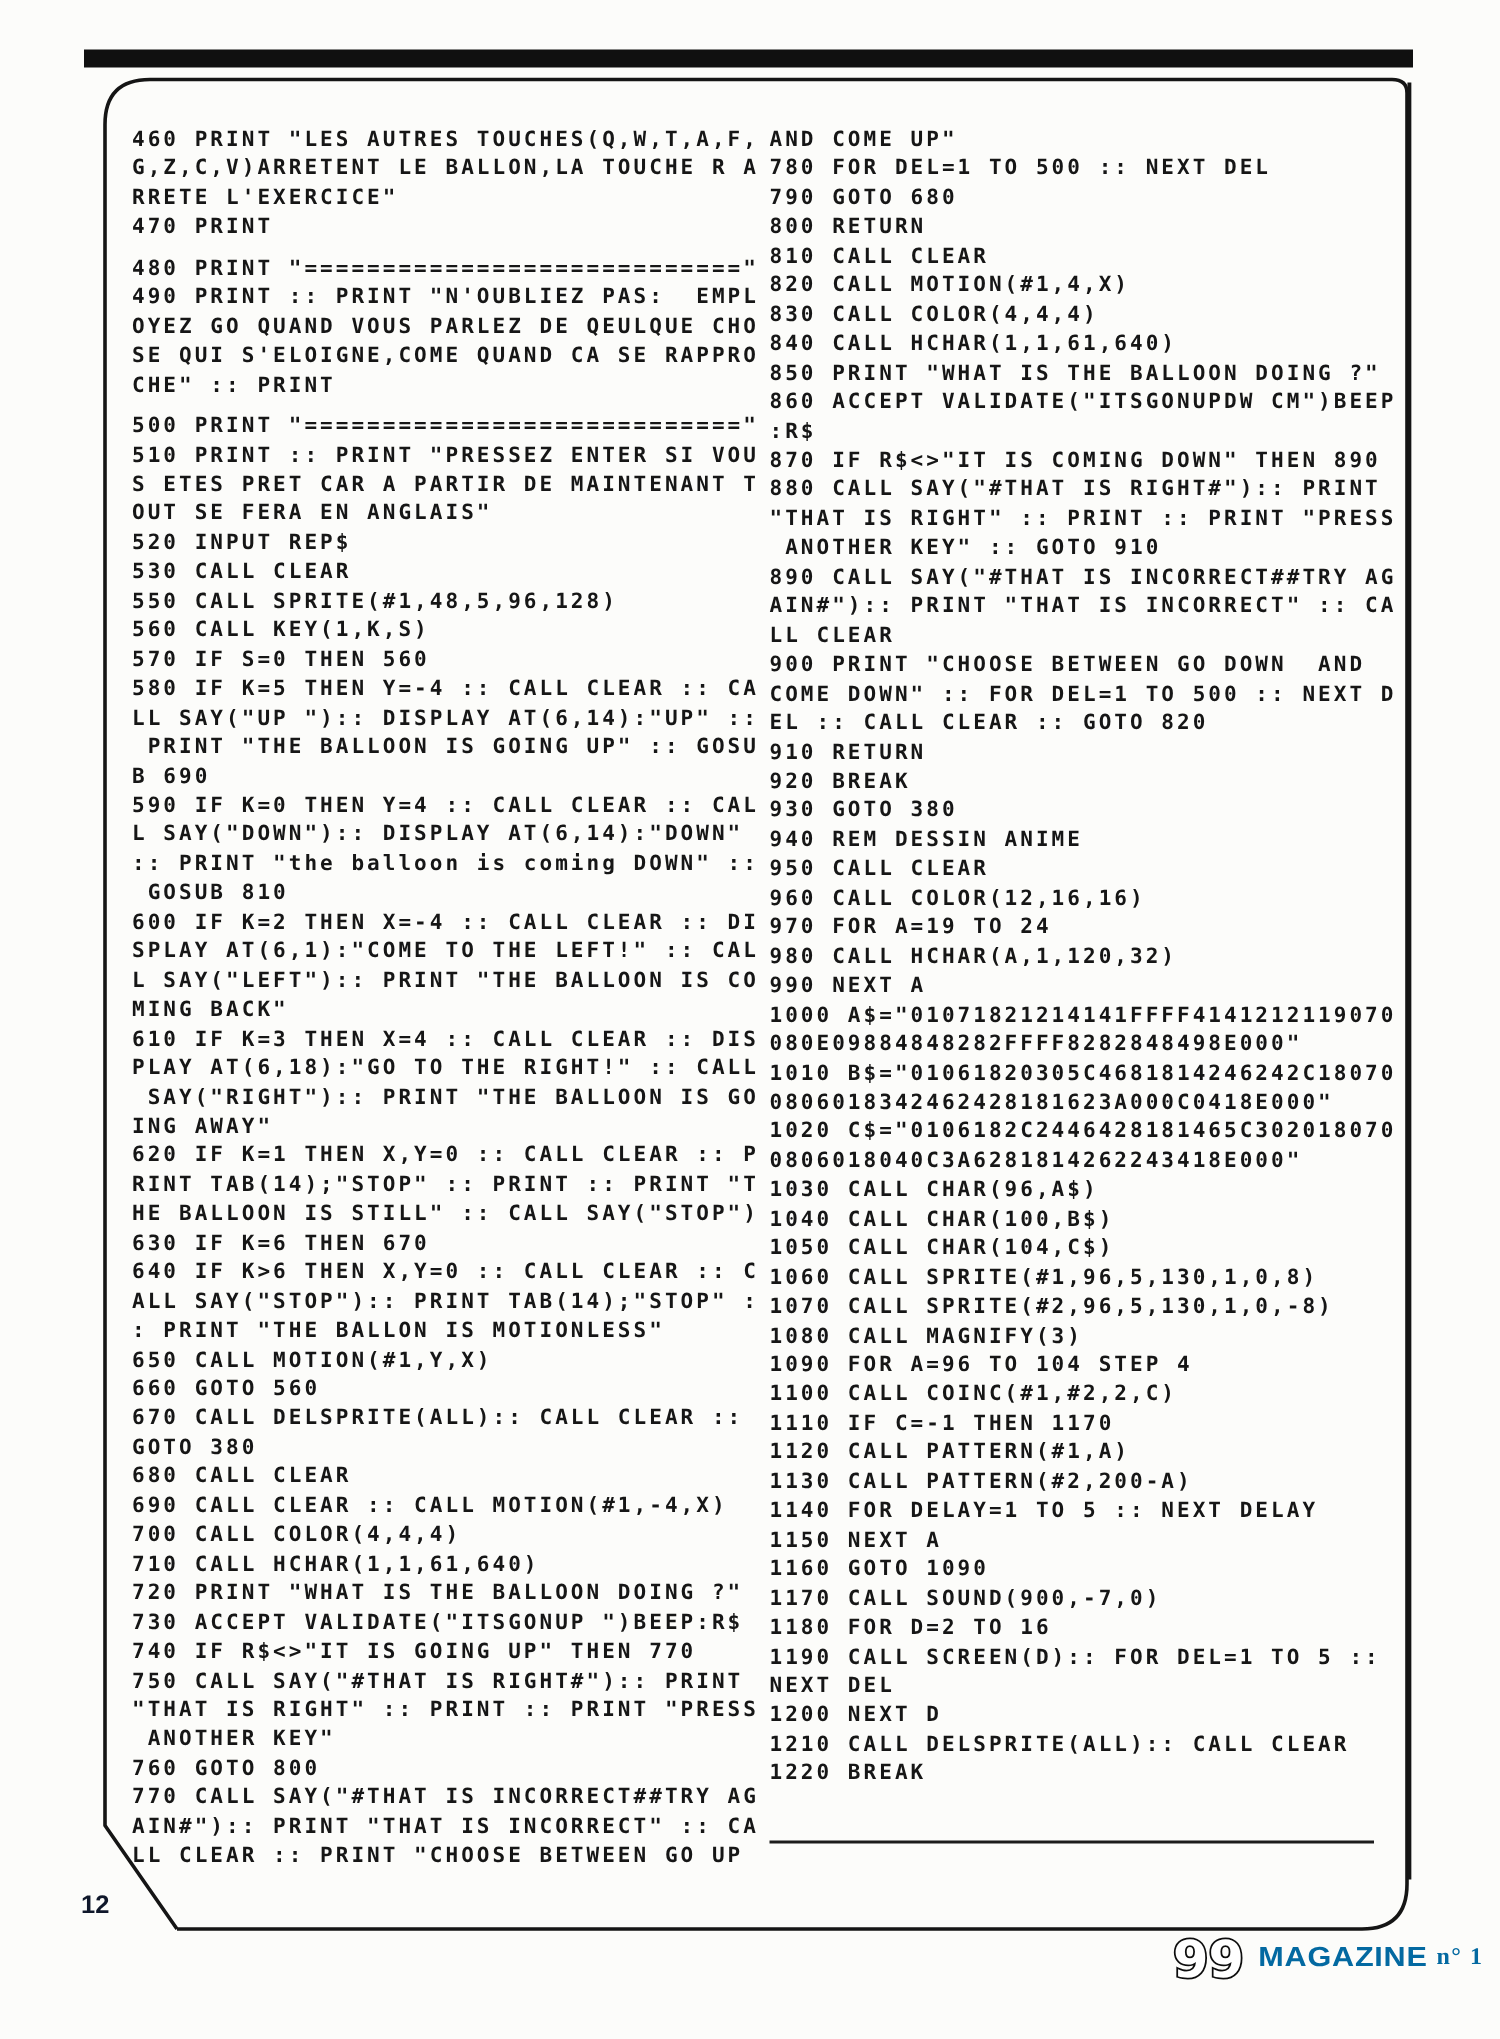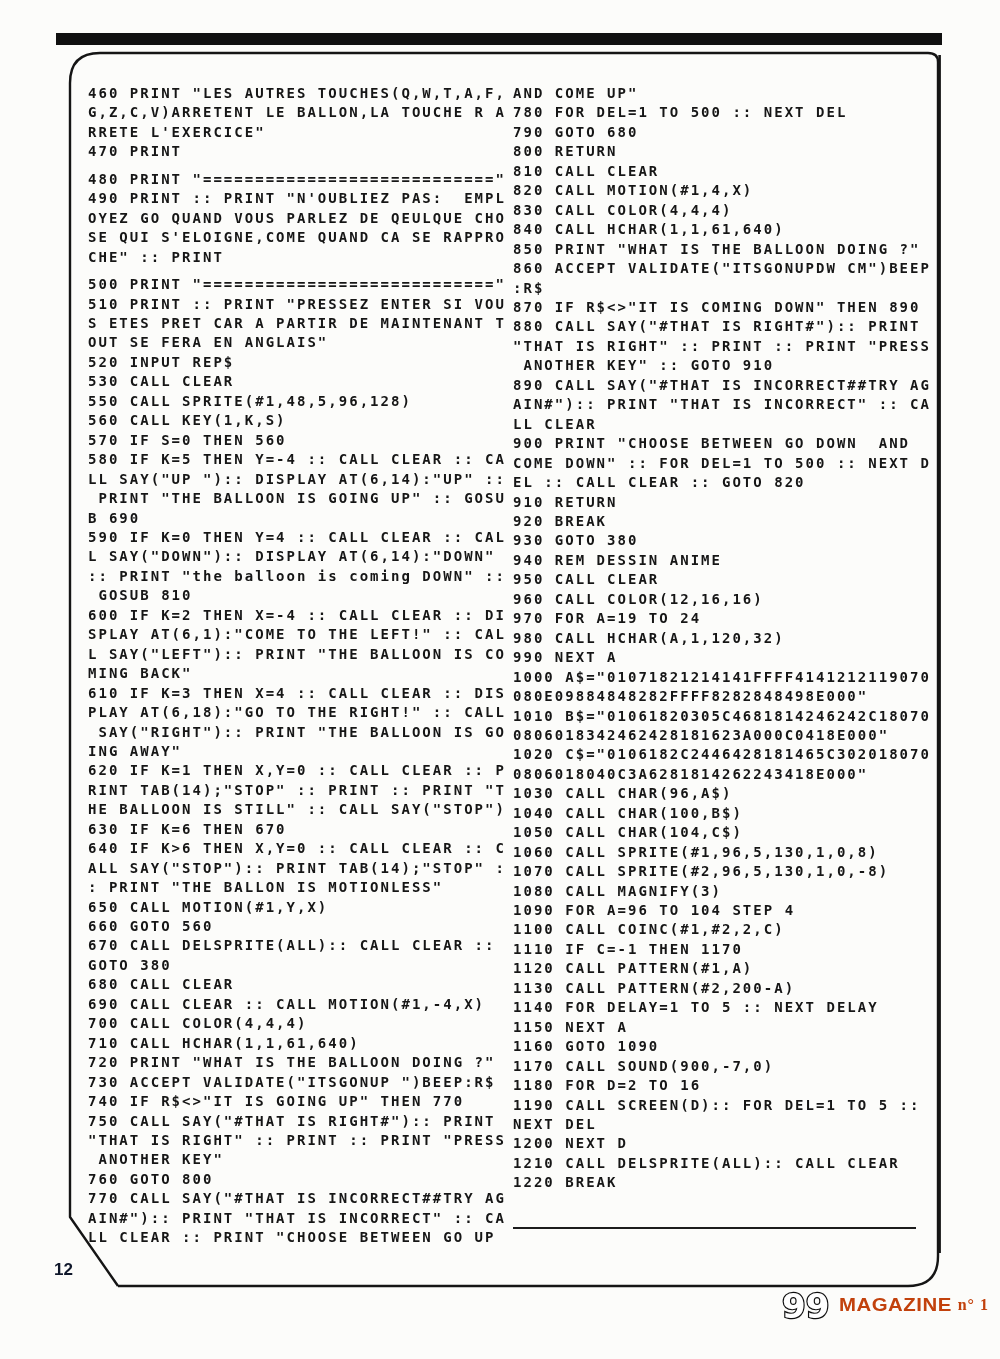--- a/index.html
+++ b/index.html
@@ -36,21 +36,21 @@
   }
 
   .page-num {
     position:absolute; left:54px; top:1260px;
     font-family:"Liberation Sans", sans-serif;
     font-weight:bold; font-size:17px; color:#0f172a;
   }
 
   .footer-logo {
     position:absolute; left:781px; top:1287px; height:36px;
-    display:flex; align-items:center; color:#c2410c;
+    display:flex; align-items:center; color:#0369a1;
   }
   .logo-nines-svg { display:block; }
   .logo-magazine {
     font-family:"Liberation Sans", sans-serif;
     font-weight:bold; font-size:20px; letter-spacing:0.5px;
     transform:scale(1.02,0.92); margin-left:1px;
   }
   .logo-issue {
     font-family:"Liberation Serif", serif;
     font-weight:bold; font-size:16px; margin-left:7px; letter-spacing:1px;

